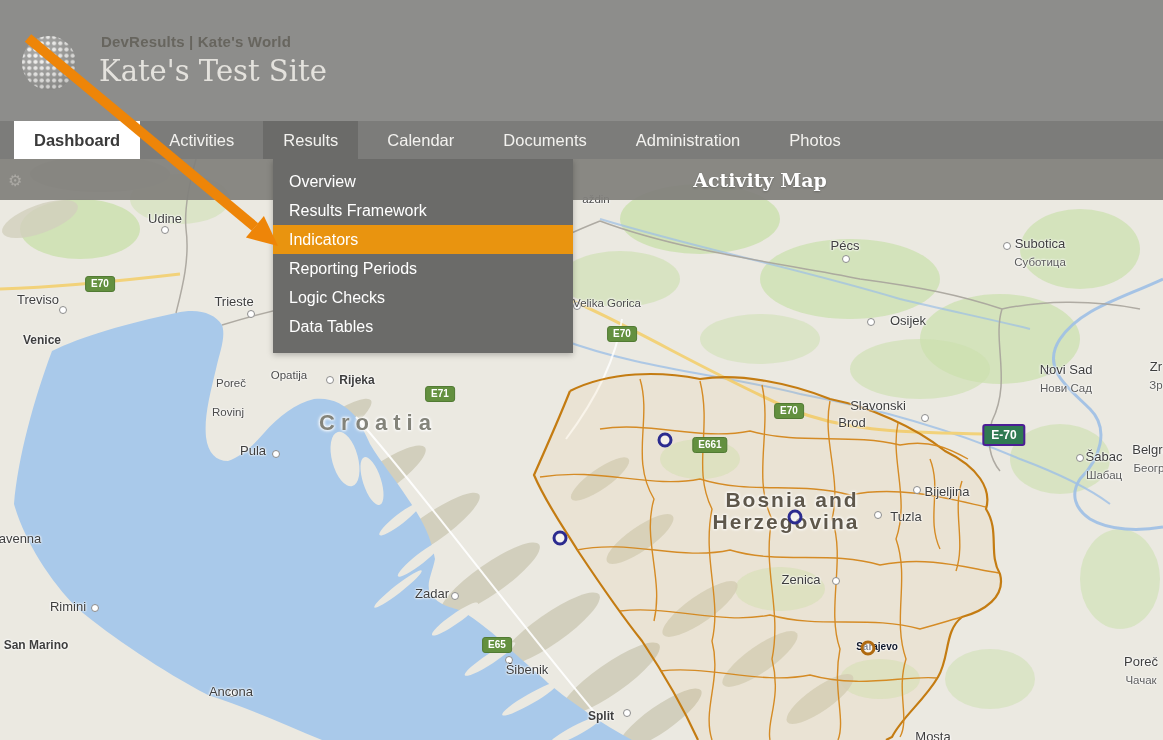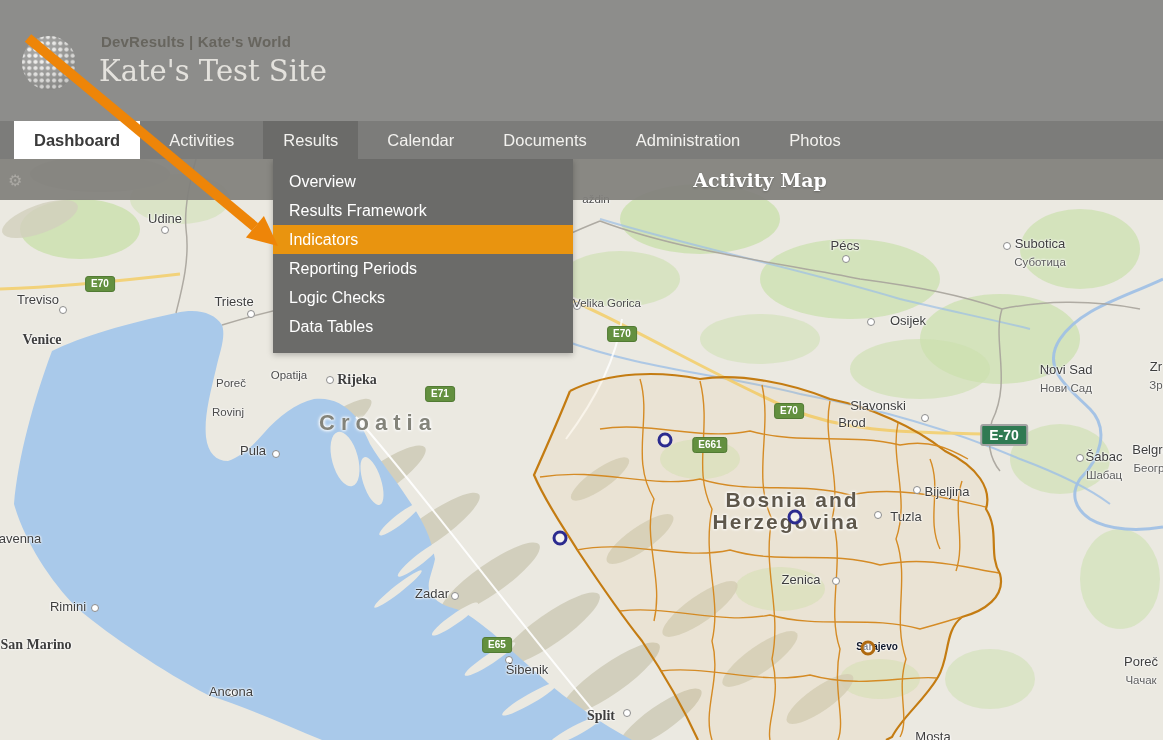--- a/index.html
+++ b/index.html
@@ -27,26 +27,26 @@
   .gear{position:absolute;left:8px;top:50%;transform:translateY(-50%);font-size:16px;color:#aaa8a3;cursor:pointer;}
   .panel-title{position:absolute;left:760px;top:50%;transform:translate(-50%,-50%);font:bold 19px "DejaVu Serif",serif;color:#fff;text-shadow:0 1px 2px rgba(0,0,0,.25);white-space:nowrap;}
 
   
   .map{position:absolute;top:159px;left:0;width:1163px;height:581px;overflow:hidden;z-index:1;background:#ebe9e1;cursor:grab;}
   .map svg.base{position:absolute;top:0;left:0;}
   .layer{position:absolute;top:0;left:0;width:100%;height:100%;}
   .maplabel{position:absolute;transform:translate(-50%,-50%);font-size:13px;color:#3e3e3e;white-space:nowrap;text-shadow:0 0 2px #fff,0 0 2px #fff,0 0 3px #fff;}
   .maplabel.sm{font-size:11.5px;color:#4b4b4b;}
   .maplabel.alt{font-size:11.5px;color:#5c5c5c;}
-  .maplabel.md{font-size:14px;font-weight:bold;font-family:Liberation Serif, serif;}
+  .maplabel.md{font-size:12px;font-weight:bold;}
   .maplabel.lg{font-size:10px;font-weight:bold;color:#0f172a;}
   .maplabel.country{font-size:22px;color:#83837a;font-weight:600;letter-spacing:6px;text-shadow:0 0 3px #fff,0 0 3px #fff,0 0 4px #fff;}
   .maplabel.bih{font-size:21px;color:#5e574b;font-weight:bold;letter-spacing:2px;text-shadow:0 0 3px #fff,0 0 3px #fff,0 0 4px #fff;}
   .roadbadge{position:absolute;transform:translate(-50%,-50%);background:#63903f;color:#fff;font-weight:bold;font-size:10px;line-height:12px;padding:1px 5px;border-radius:3px;border:1px solid #517a33;white-space:nowrap;}
-  .roadbadge.big{background:#2f7a52;font-size:14px;line-height:14px;padding:2px 7px;border:2px solid #a3a3a3;}
+  .roadbadge.big{background:#2f7a52;font-size:12px;line-height:14px;padding:2px 7px;border:2px solid #4c1d95;}
   .marker{position:absolute;width:9px;height:9px;border:3px solid #2b2b8f;border-radius:50%;transform:translate(-50%,-50%);background:rgba(255,255,255,.5);cursor:pointer;}
   .dot{position:absolute;width:6px;height:6px;border:1.5px solid #8d8d8d;background:#fff;border-radius:50%;transform:translate(-50%,-50%);}
 
   
   .arrow-overlay{position:absolute;top:0;left:0;z-index:50;pointer-events:none;}
 </style>
 </head>
 <body>
 
 <div class="map">

